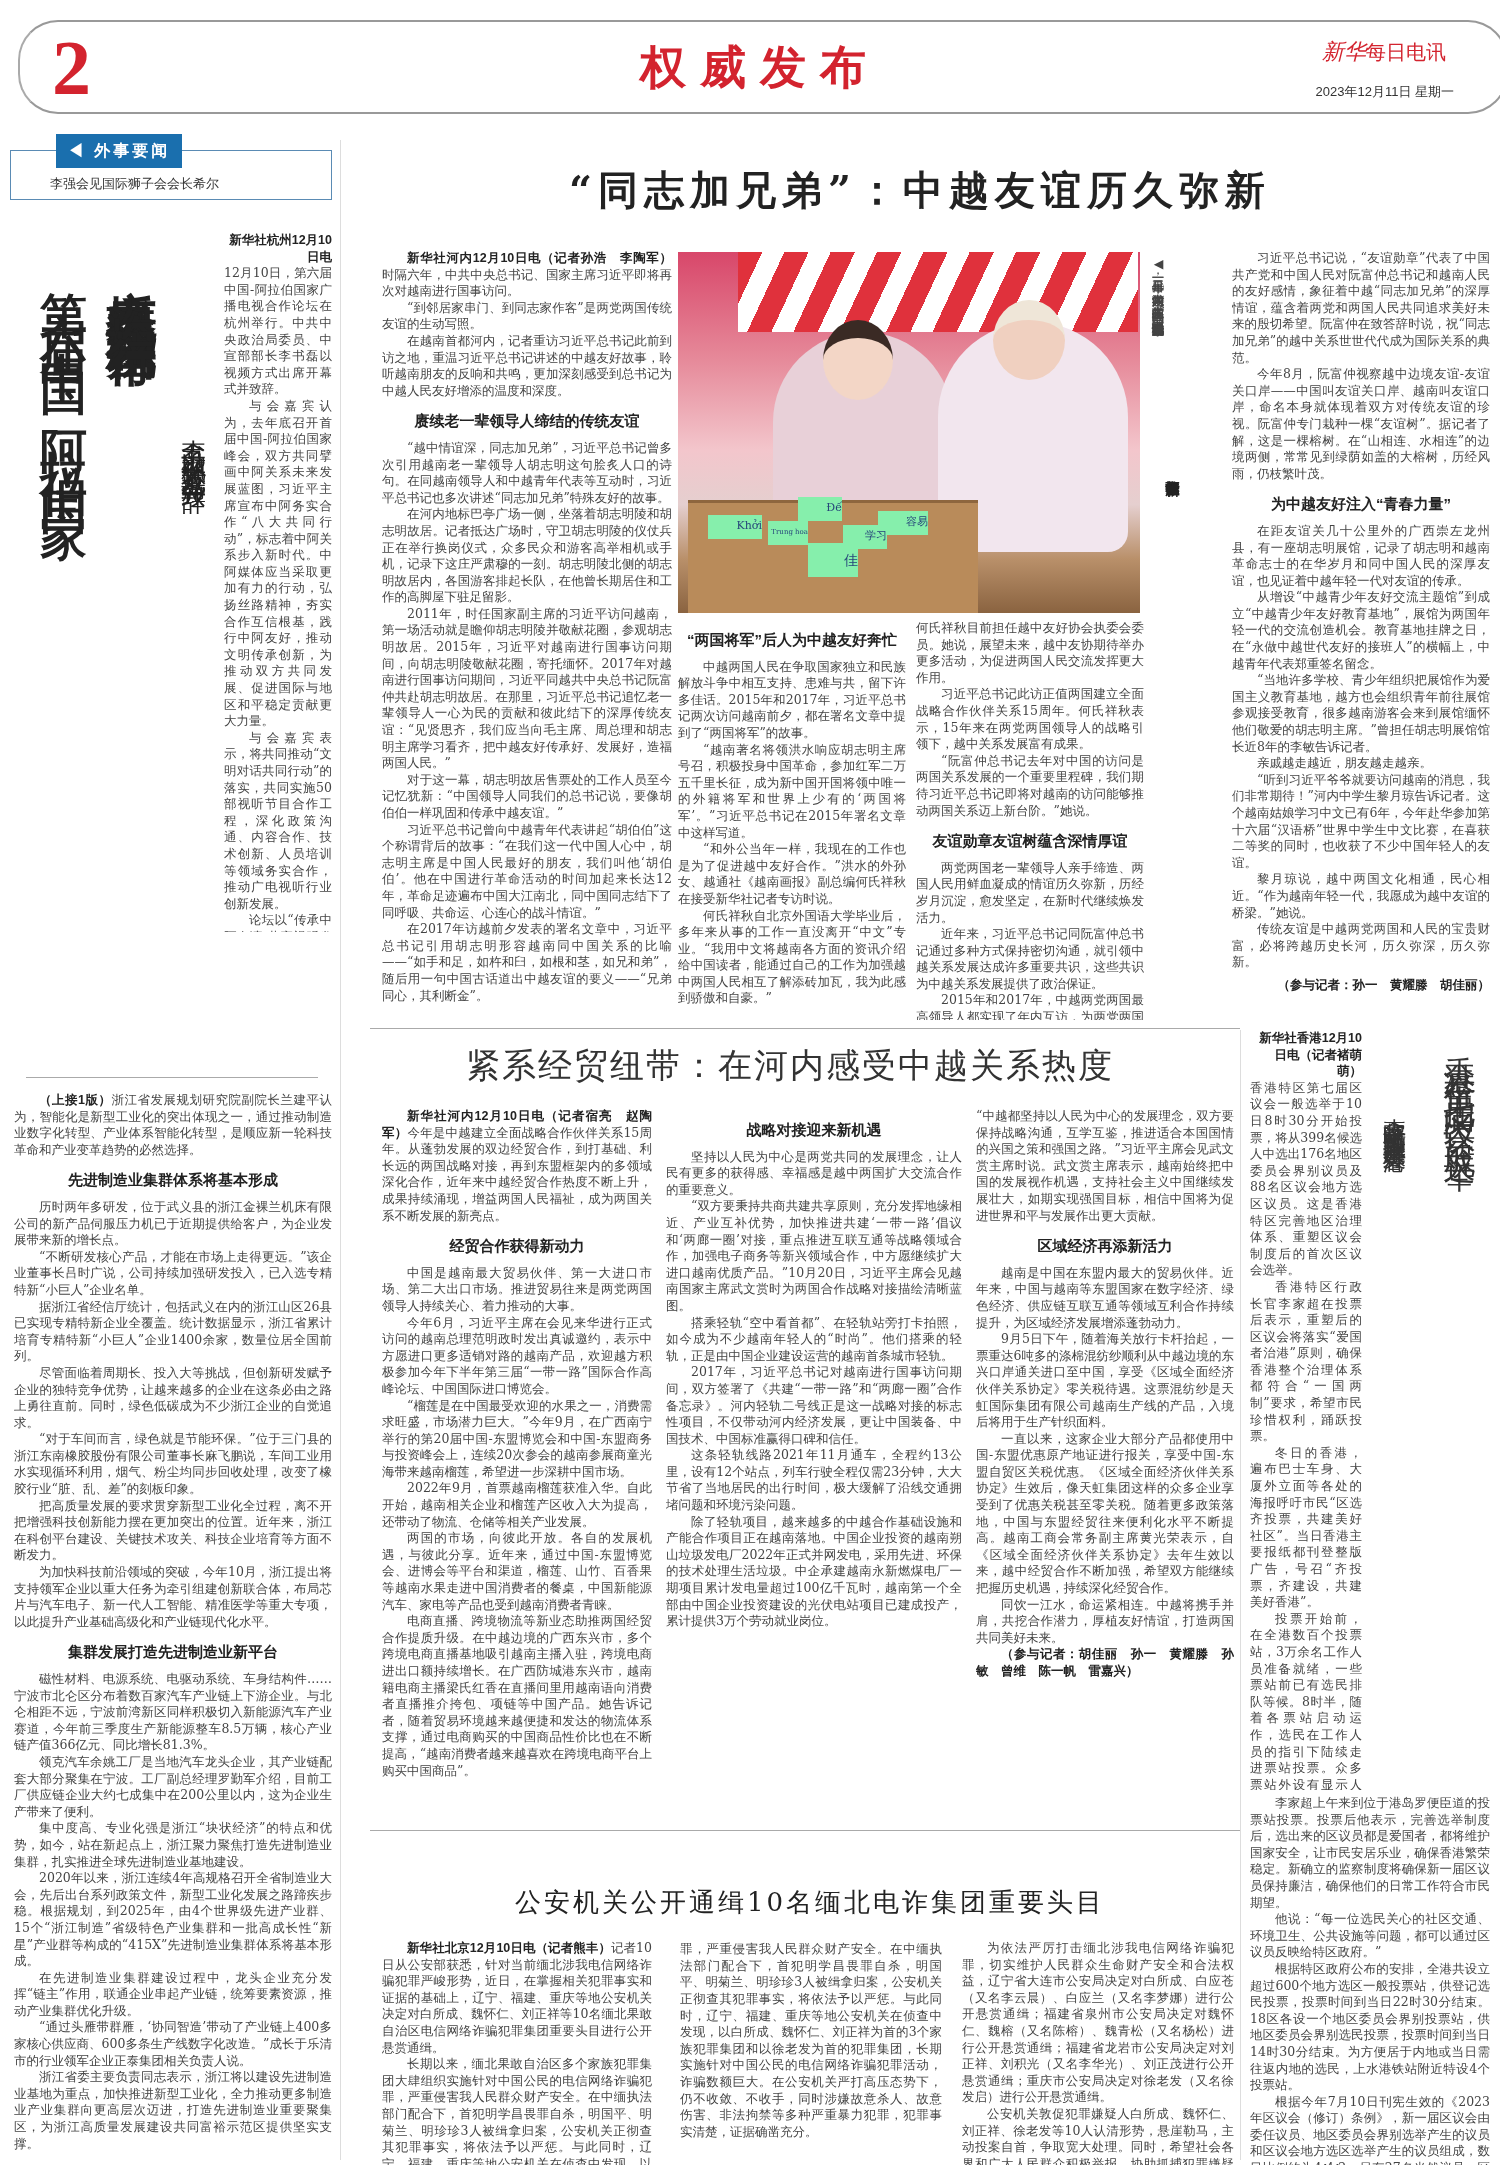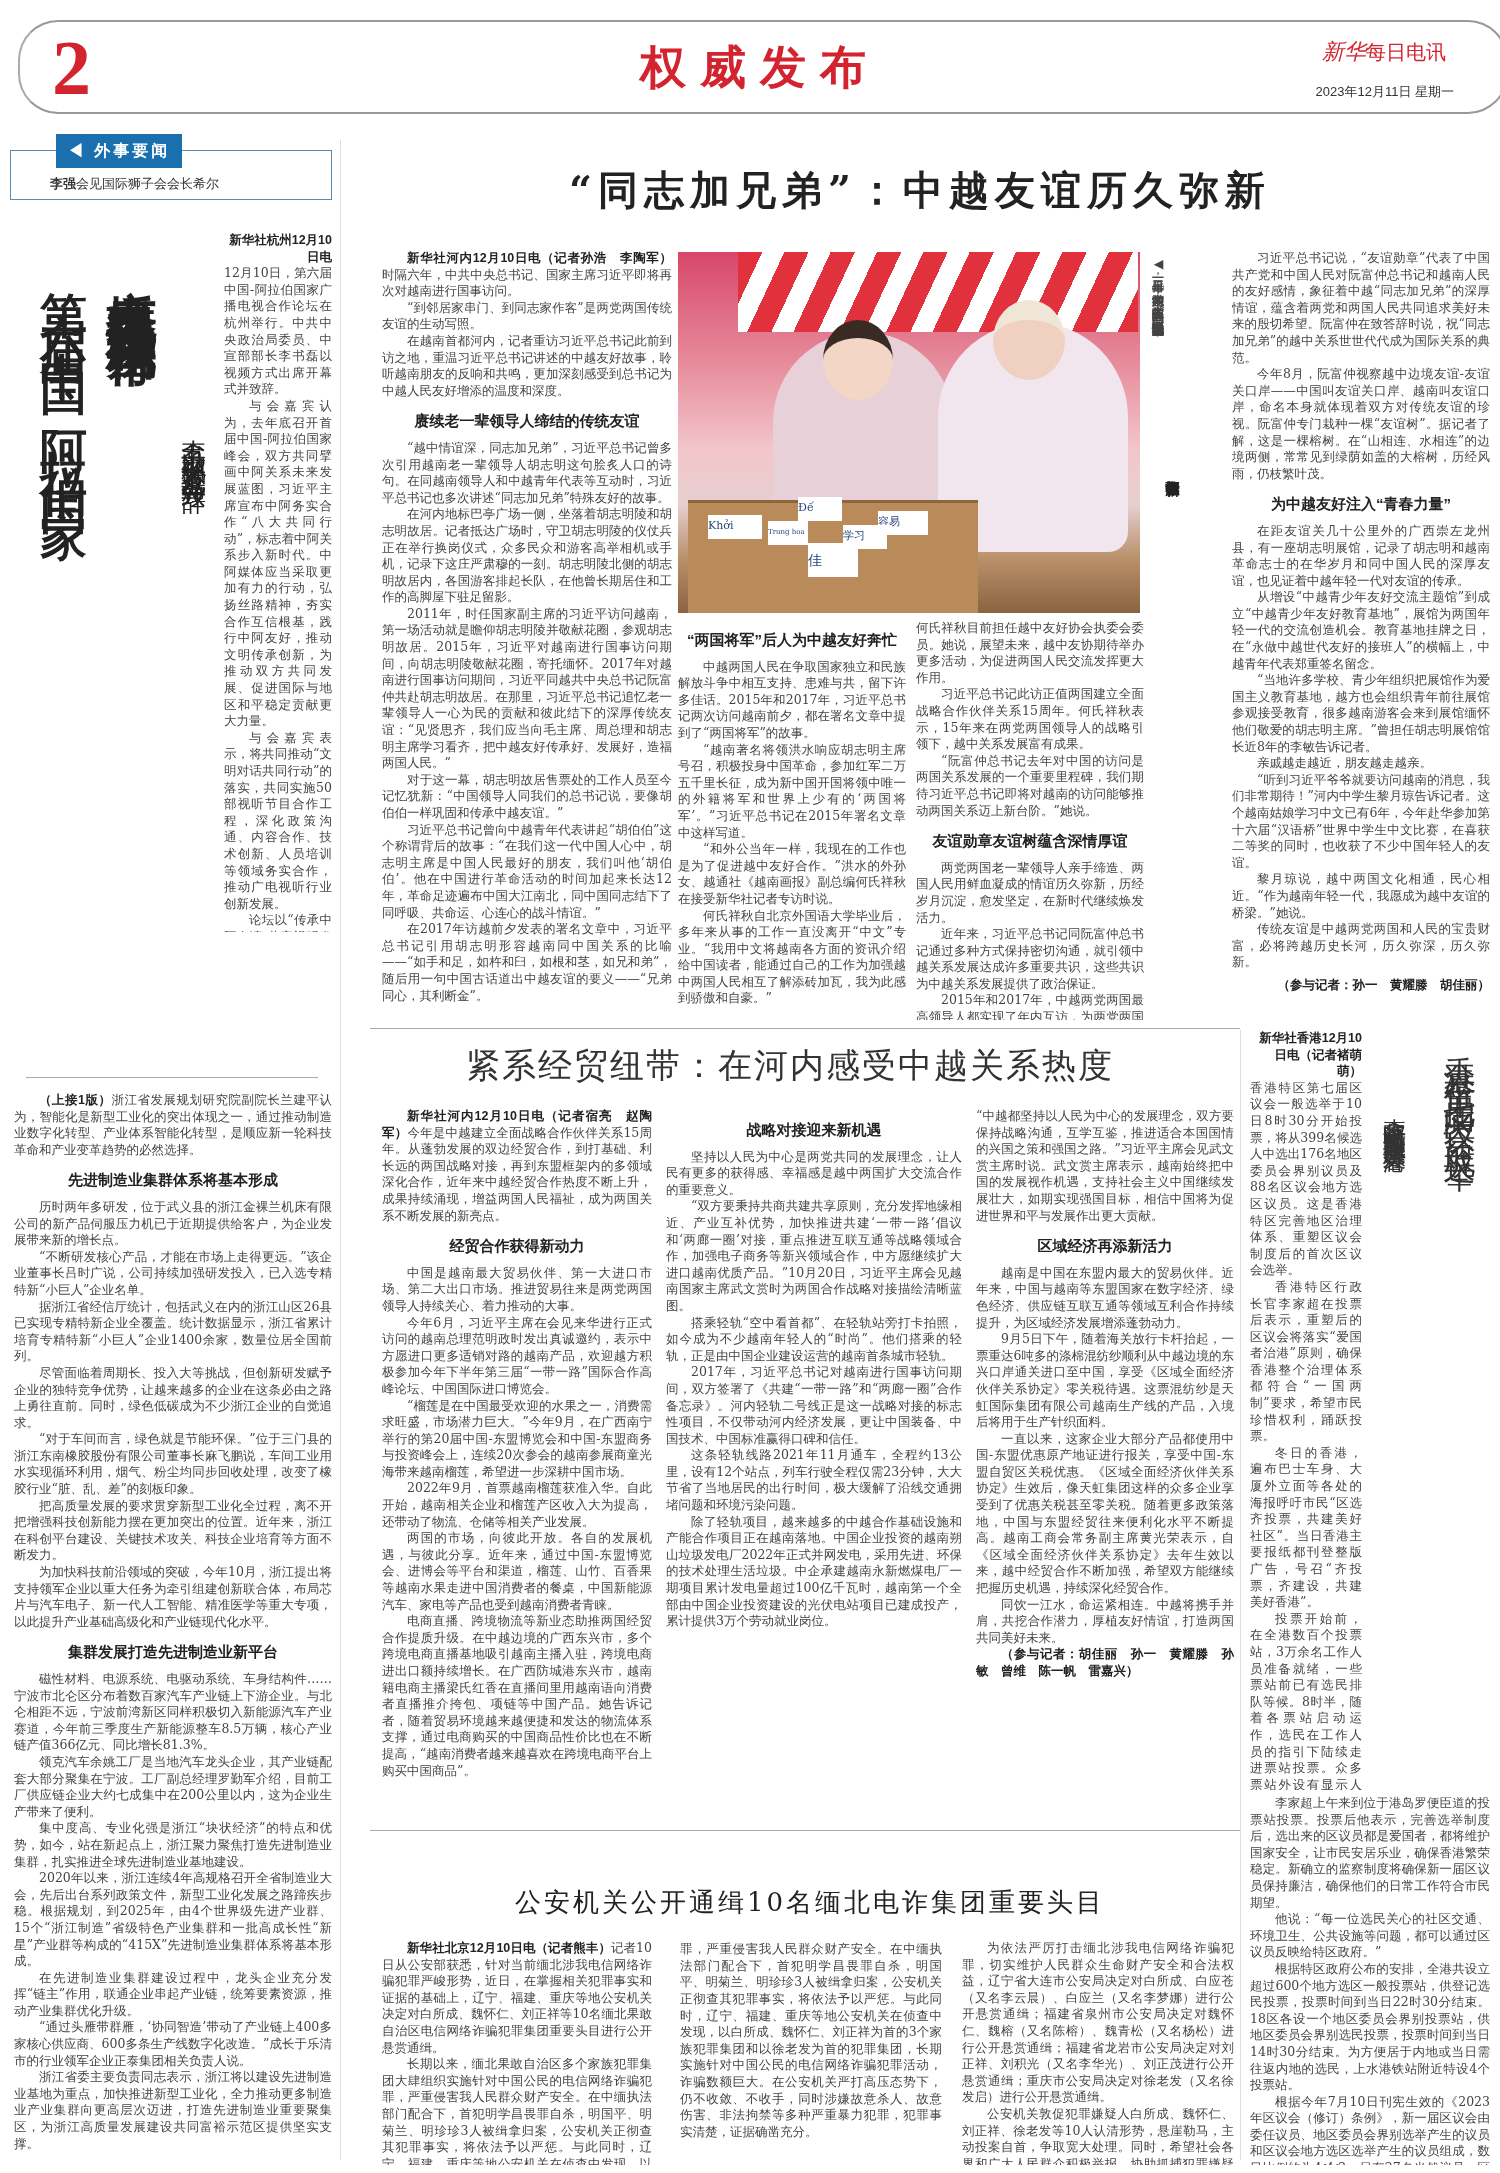--- a/index.html
+++ b/index.html
@@ -7,35 +7,35 @@
 .abs{position:absolute}
 .masthead{left:18px;top:20px;width:1490px;height:94px;border:2px solid #999;border-radius:40px;border-left-color:#aaa}
 .pnum{left:52px;top:28px;font-family:"Liberation Serif",serif;font-weight:bold;font-size:78px;color:#d3232e;line-height:80px}
 .section{left:600px;top:32px;width:320px;text-align:center;font-size:46px;font-weight:bold;color:#d3232e;letter-spacing:14px;line-height:70px;font-family:"DejaVu Serif",serif}
 .brand{right:54px;top:44px;font-size:22px;color:#d3232e;font-weight:normal;text-align:left;font-style:italic}
 .brand .small{font-style:normal;font-size:20px}
 .dateline{right:46px;top:84px;font-size:13px;color:#333;font-family:"Liberation Sans",sans-serif}
 .box-news{left:10px;top:150px;width:322px;height:50px;border:1px solid #5a8bb4}
 .box-tag{left:56px;top:134px;width:126px;height:34px;background:#1a6fae;color:#fff;font-size:16px;font-weight:bold;text-align:center;line-height:34px;letter-spacing:3px;font-family:"Liberation Sans",sans-serif}
 .box-item{left:50px;top:176px;font-size:13px;color:#333}
-.box-item b{font-weight:bold}
+.box-item b{font-weight:normal}
 .vt{writing-mode:vertical-rl;font-weight:bold;color:#222}
 .col{text-align:justify;color:#444}
 .col p{text-indent:2em}
 .col .lead{font-weight:bold;color:#222;font-family:"Liberation Sans",sans-serif}
 .h2{font-family:"Liberation Sans",sans-serif;font-weight:bold;font-size:15px;color:#222;text-align:center;margin:14px 0 10px}
 .mainh{font-weight:bold;color:#222;letter-spacing:6px;font-family:"DejaVu Serif",serif}
 .photo{left:678px;top:252px;width:462px;height:361px;background:linear-gradient(180deg,#d8476a 0%,#e68a9a 30%,#f3c6cc 55%,#e5cfcf 70%,#b9906a 85%,#8a6340 100%);overflow:hidden}
 .photo .tent{position:absolute;left:60px;top:0;width:400px;height:80px;background:repeating-linear-gradient(115deg,#e0313c 0 22px,#fff 22px 42px)}
 .photo .girl1{position:absolute;left:95px;top:80px;width:180px;height:200px;border-radius:90px 90px 20px 20px;background:#e8d0d8}
 .photo .girl1 .hd{position:absolute;left:50px;top:-12px;width:70px;height:80px;border-radius:50%;background:#f3d6c6;border-top:18px solid #3a2a24}
 .photo .girl2{position:absolute;left:260px;top:70px;width:190px;height:230px;border-radius:95px 95px 20px 20px;background:#f2e6ee}
 .photo .girl2 .hd{position:absolute;left:55px;top:-22px;width:72px;height:80px;border-radius:50%;background:#f0d0c0;border-top:20px solid #efe6d8}
 .photo .box{position:absolute;left:10px;top:248px;width:290px;height:113px;background:#b98b5a;border-top:3px solid #8e663e}
-.photo .lbl{position:absolute;background:#ffffff;font-size:11px;color:#26467a;text-align:left;line-height:22px;height:24px}
+.photo .lbl{position:absolute;background:#86efac;font-size:11px;color:#26467a;text-align:right;line-height:22px;height:24px}
 .caption{left:1148px;top:256px;height:356px}
 .rule{background:#aaa;height:1px}
 .vrule{background:#ddd;width:1px}
 </style>
 </head>
 <body>
 
 <div class="abs masthead"></div>
 <div class="abs pnum">2</div>
 <div class="abs section">权威发布</div>

